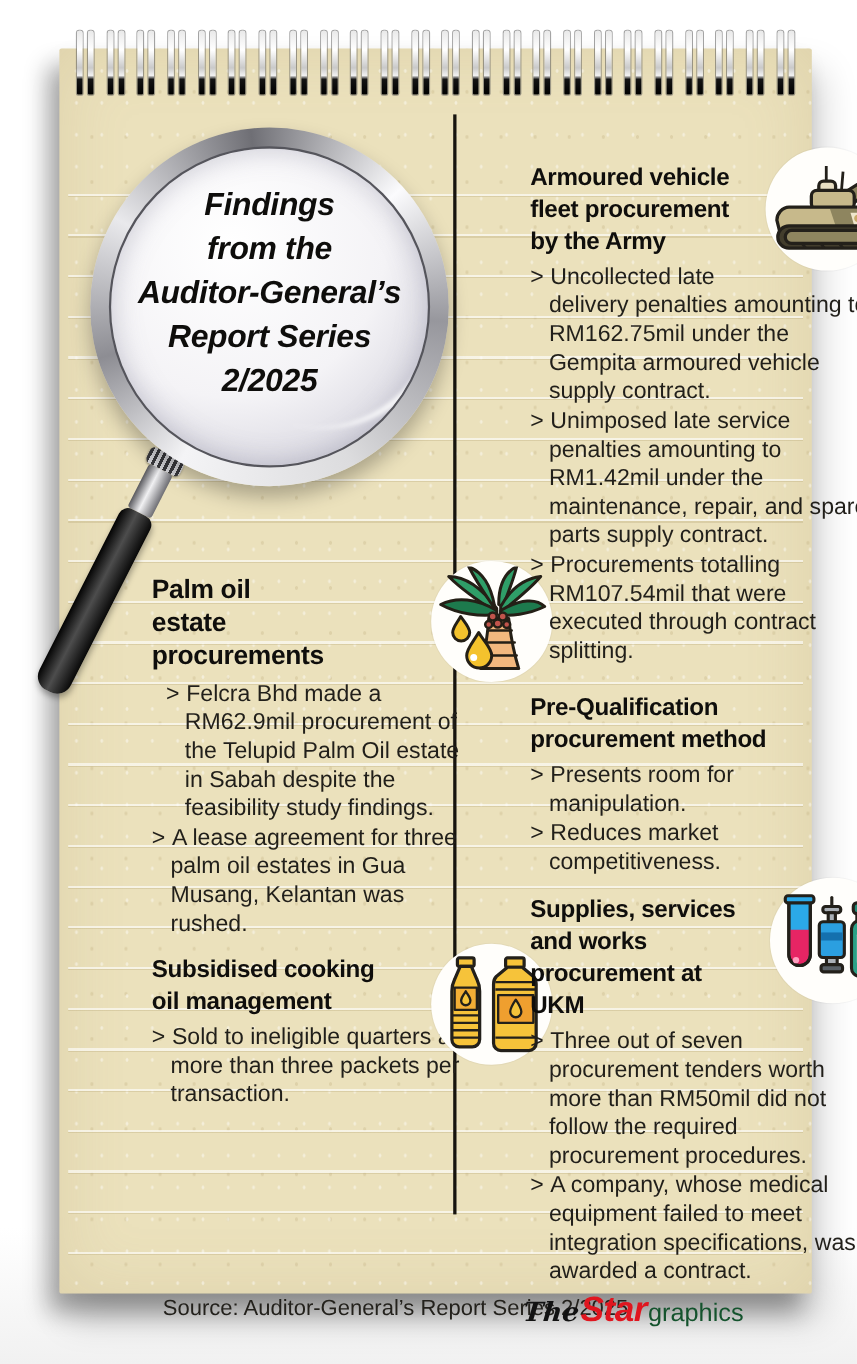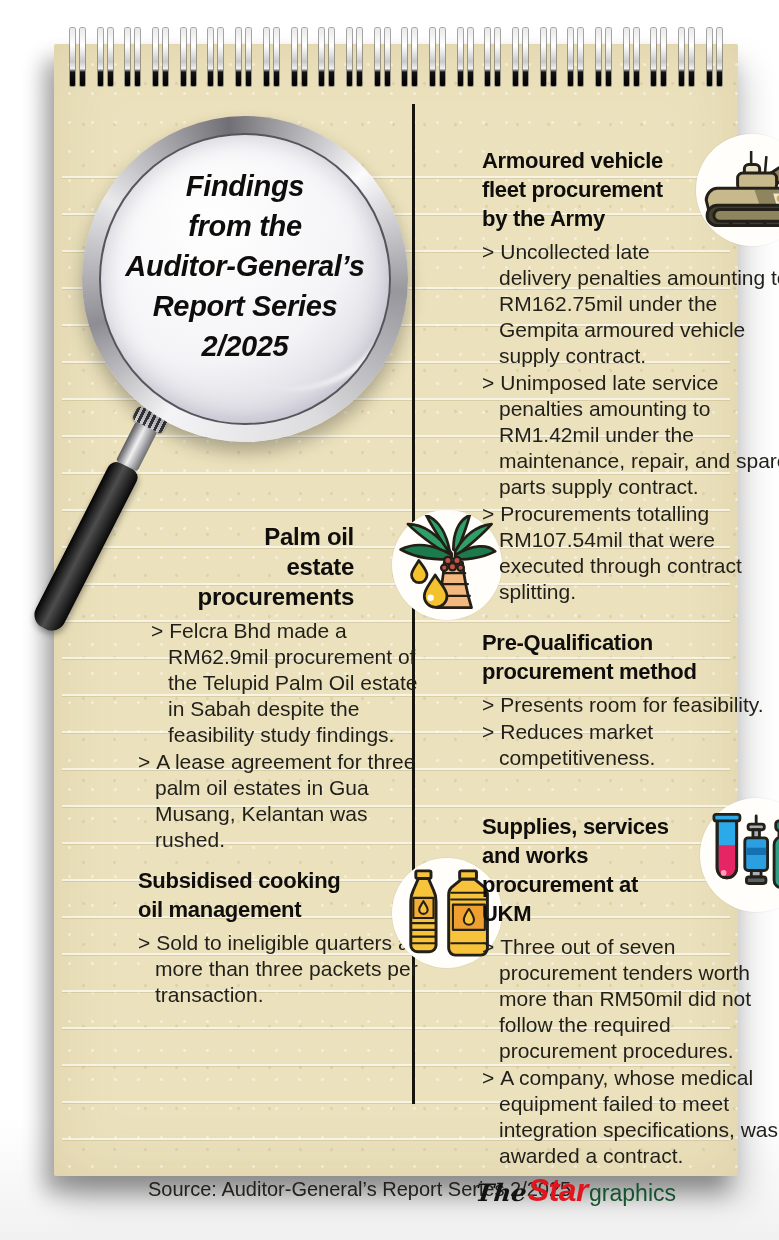--- a/index.html
+++ b/index.html
@@ -43,21 +43,21 @@
   .glass-shine{position:absolute;right:-6%;top:10%;width:78%;height:78%;border-radius:50%;
       border-right:9px solid rgba(255,255,255,.85);transform:rotate(18deg);filter:blur(2px);}
   .lens-title{position:absolute;left:40px;top:122px;width:302px;z-index:5;text-align:center;white-space:pre-line;
       font-size:29px;line-height:40px;font-weight:700;color:#0e0d0b;letter-spacing:-.3px;font-style:italic;}
 
   
   .divider{position:absolute;left:358px;top:60px;width:3px;height:1000px;background:#17140e;z-index:2;}
   .sec{position:absolute;z-index:5;color:#211f1a;font-size:21px;line-height:26px;}
   .h{font-weight:700;color:#0f0e0c;white-space:pre-line;margin:0 0 6px 0;letter-spacing:-.3px;}
   .h-right{font-size:22px;line-height:29px;}
-  .h-palm{font-size:24px;line-height:30px;text-align:right;margin-right:116px;}
+  .h-palm{font-size:24px;line-height:30px;text-align:left;margin-right:116px;}
   .h-cook{font-size:22px;line-height:29px;margin-right:118px;}
   .bullet{margin:0 0 1px 0;padding-left:17px;text-indent:-17px;}
   .mk{padding-right:6px;}
   .icon-circle{background:#fffefb;border-radius:50%;display:flex;align-items:center;justify-content:center;
                box-shadow:0 0 0 1px rgba(0,0,0,.03);}
   .icon-abs{position:absolute;}
   .icon-float{float:right;}
 
   .sec-palm{left:84px;top:478px;width:332px;}
   .sec-palm .icon-abs{right:-32px;top:-12px;width:110px;height:110px;}
@@ -212,21 +212,21 @@
 fleet procurement
 by the Army</h2>
       <p class="bullet"><span class="mk">&gt;</span><span>Uncollected late delivery penalties amounting to RM162.75mil under the Gempita armoured vehicle supply contract.</span></p>
       <p class="bullet"><span class="mk">&gt;</span><span>Unimposed late service penalties amounting to RM1.42mil under the maintenance, repair, and spare parts supply contract.</span></p>
       <p class="bullet"><span class="mk">&gt;</span><span>Procurements totalling RM107.54mil that were executed through contract splitting.</span></p>
     </section>
 
     <section class="sec sec-preq">
       <h2 class="h h-right">Pre-Qualification
 procurement method</h2>
-      <p class="bullet"><span class="mk">&gt;</span><span>Presents room for feasibility.</span></p>
+      <p class="bullet"><span class="mk">&gt;</span><span>Presents room for manipulation.</span></p>
       <p class="bullet"><span class="mk">&gt;</span><span>Reduces market competitiveness.</span></p>
     </section>
 
     <section class="sec sec-ukm">
       <div class="icon-float icon-circle">
         <svg viewBox="0 0 118 104" width="96" height="86">
           <g stroke="#23201a" stroke-width="3.5" stroke-linejoin="round" stroke-linecap="round">
             <path fill="#2ba9e8" d="M10 6 h24 v62 a12 12 0 0 1 -24 0 Z"></path>
             <path fill="#e62564" stroke="none" d="M11.5 40 h21 v28 a10.5 10.5 0 0 1 -21 0 Z"></path>
             <path fill="none" d="M10 6 h24 v62 a12 12 0 0 1 -24 0 Z"></path>

